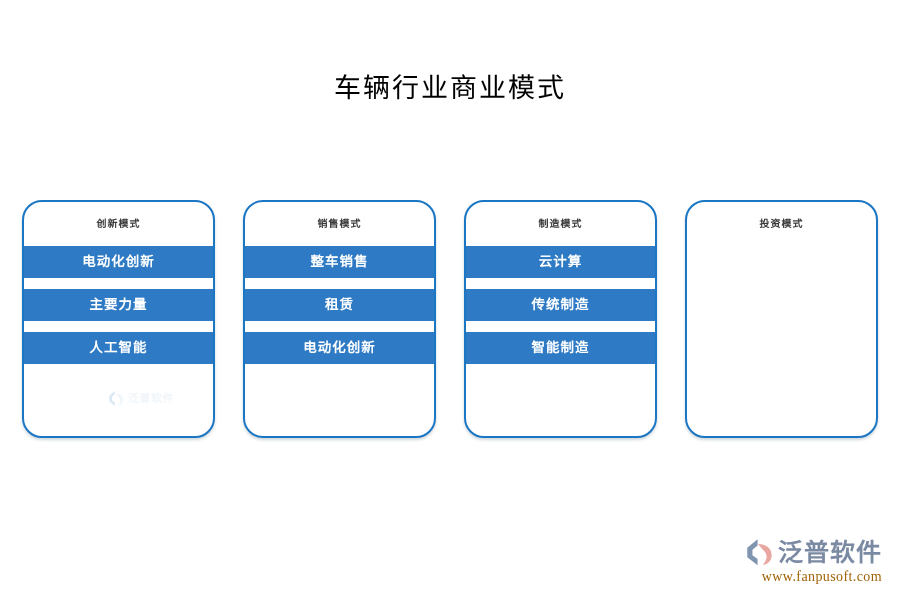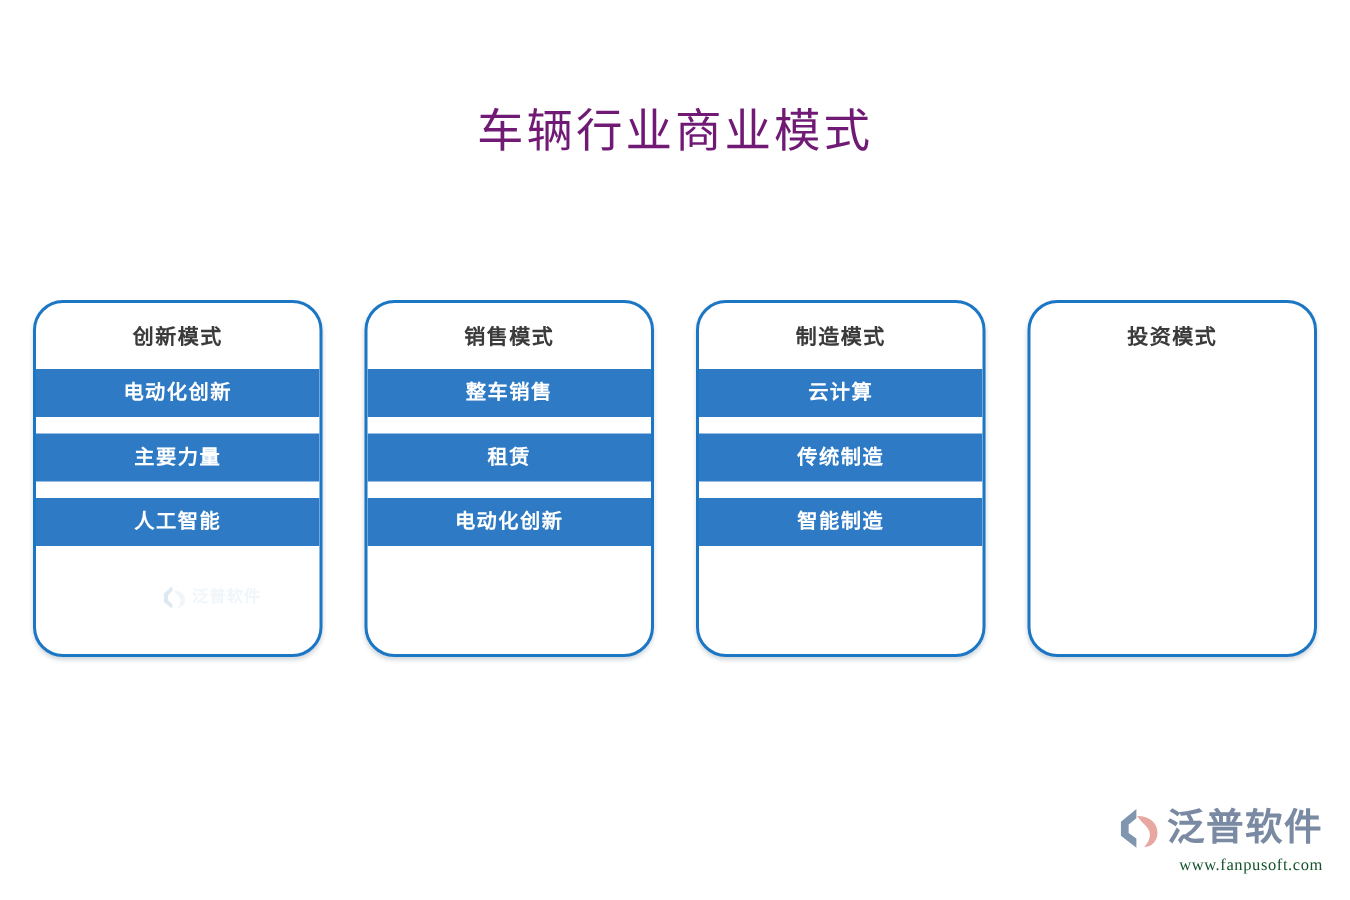--- a/index.html
+++ b/index.html
@@ -24,24 +24,24 @@
   }
 
   
   .page-title {
     position: absolute;
     left: 0;
     top: 68px;
     width: 900px;
     text-align: center;
     font-family: "Liberation Serif", "DejaVu Serif", serif;
-    font-size: 31px;
+    font-size: 27px;
     line-height: 40px;
     letter-spacing: 2px;
-    color: #701a75;
+    color: #000000;
     white-space: nowrap;
   }
 
   
   .cards-row {
     position: absolute;
     left: 22px;
     top: 200px;
     width: 856px;
     height: 240px;
@@ -63,21 +63,21 @@
     flex-direction: column;
     align-items: stretch;
     overflow: hidden;
   }
 
   .card-header {
     flex: 0 0 auto;
     height: 44px;
     line-height: 44px;
     text-align: center;
-    font-size: 14px;
+    font-size: 10px;
     font-weight: bold;
     color: #3b3b3b;
     letter-spacing: 1px;
     white-space: nowrap;
   }
 
   .card-items {
     flex: 1 1 auto;
     display: flex;
     flex-direction: column;
@@ -158,22 +158,22 @@
   .brand-name {
     font-size: 25px;
     font-weight: bold;
     color: #7b8aa3;
     letter-spacing: 1px;
     line-height: 30px;
     white-space: nowrap;
     font-family: "Liberation Sans", "DejaVu Sans", sans-serif;
   }
   .brand-url {
-    font-size: 11px;
-    color: #14532d;
+    font-size: 14px;
+    color: #a16207;
     letter-spacing: 0.4px;
     line-height: 16px;
     margin-top: 1px;
     white-space: nowrap;
     font-family: "Liberation Serif", "DejaVu Serif", serif;
   }
 </style>
 </head>
 <body>
 

